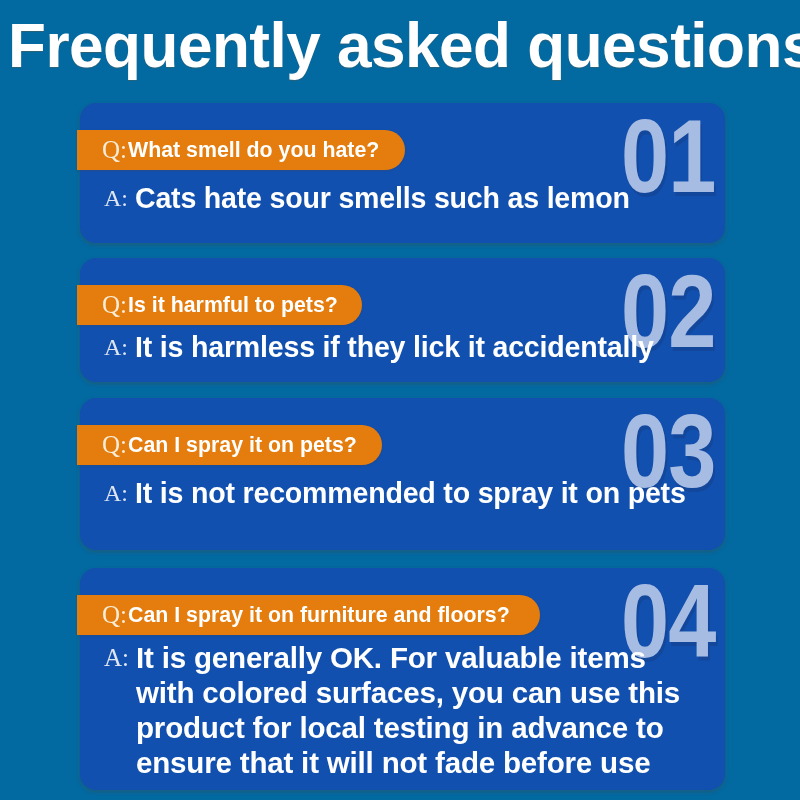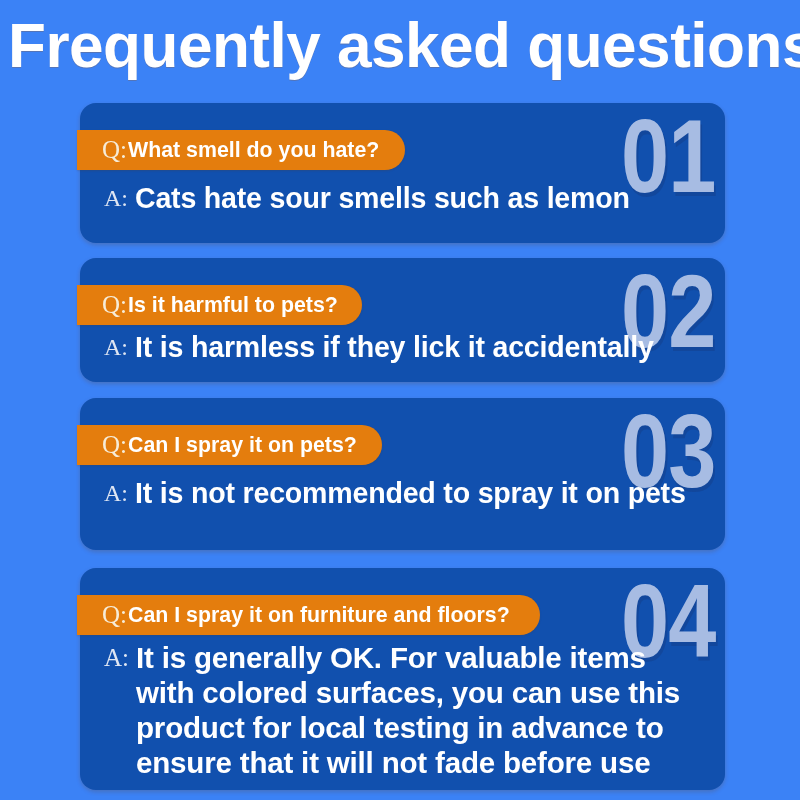--- a/index.html
+++ b/index.html
@@ -12,21 +12,21 @@
     overflow: hidden;
     background: #e87c09;
     font-family: "Liberation Sans", sans-serif;
     -webkit-font-smoothing: antialiased;
   }
 
   #page {
     position: relative;
     width: 800px;
     height: 800px;
-    background: #3b82f6;
+    background: #0369a1;
   }
 
   
   #title {
     position: absolute;
     left: 8px;
     top: 6px;
     width: 790px;
     height: 78px;
     color: #ffffff;

